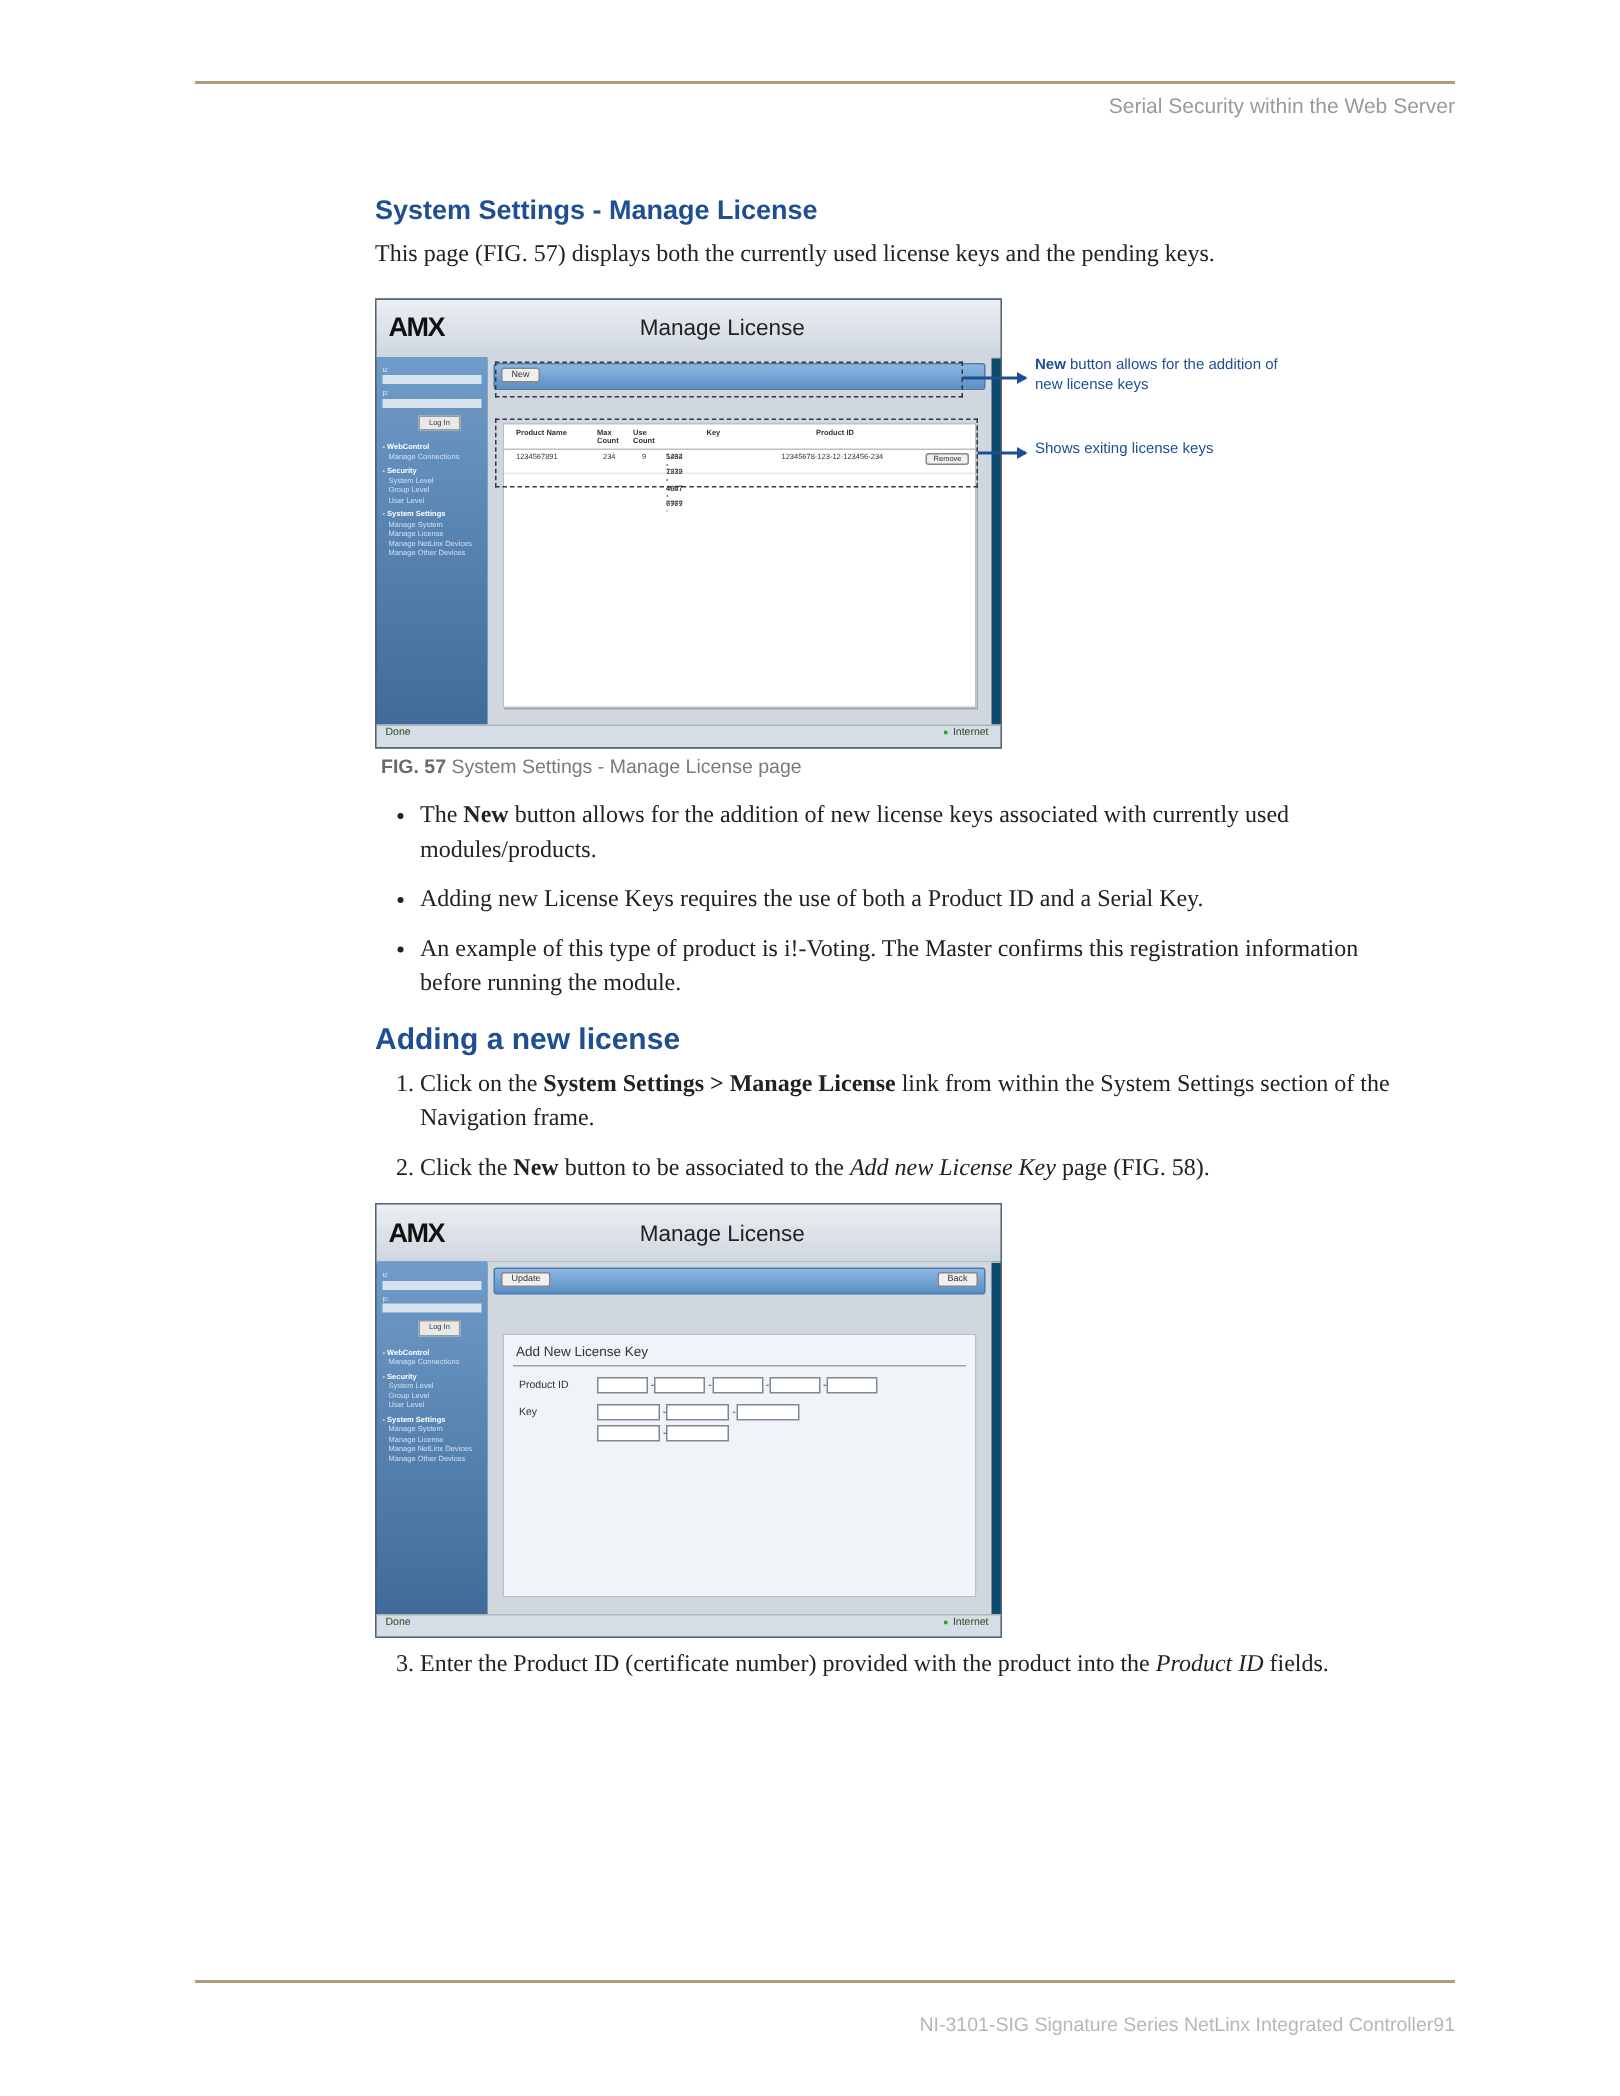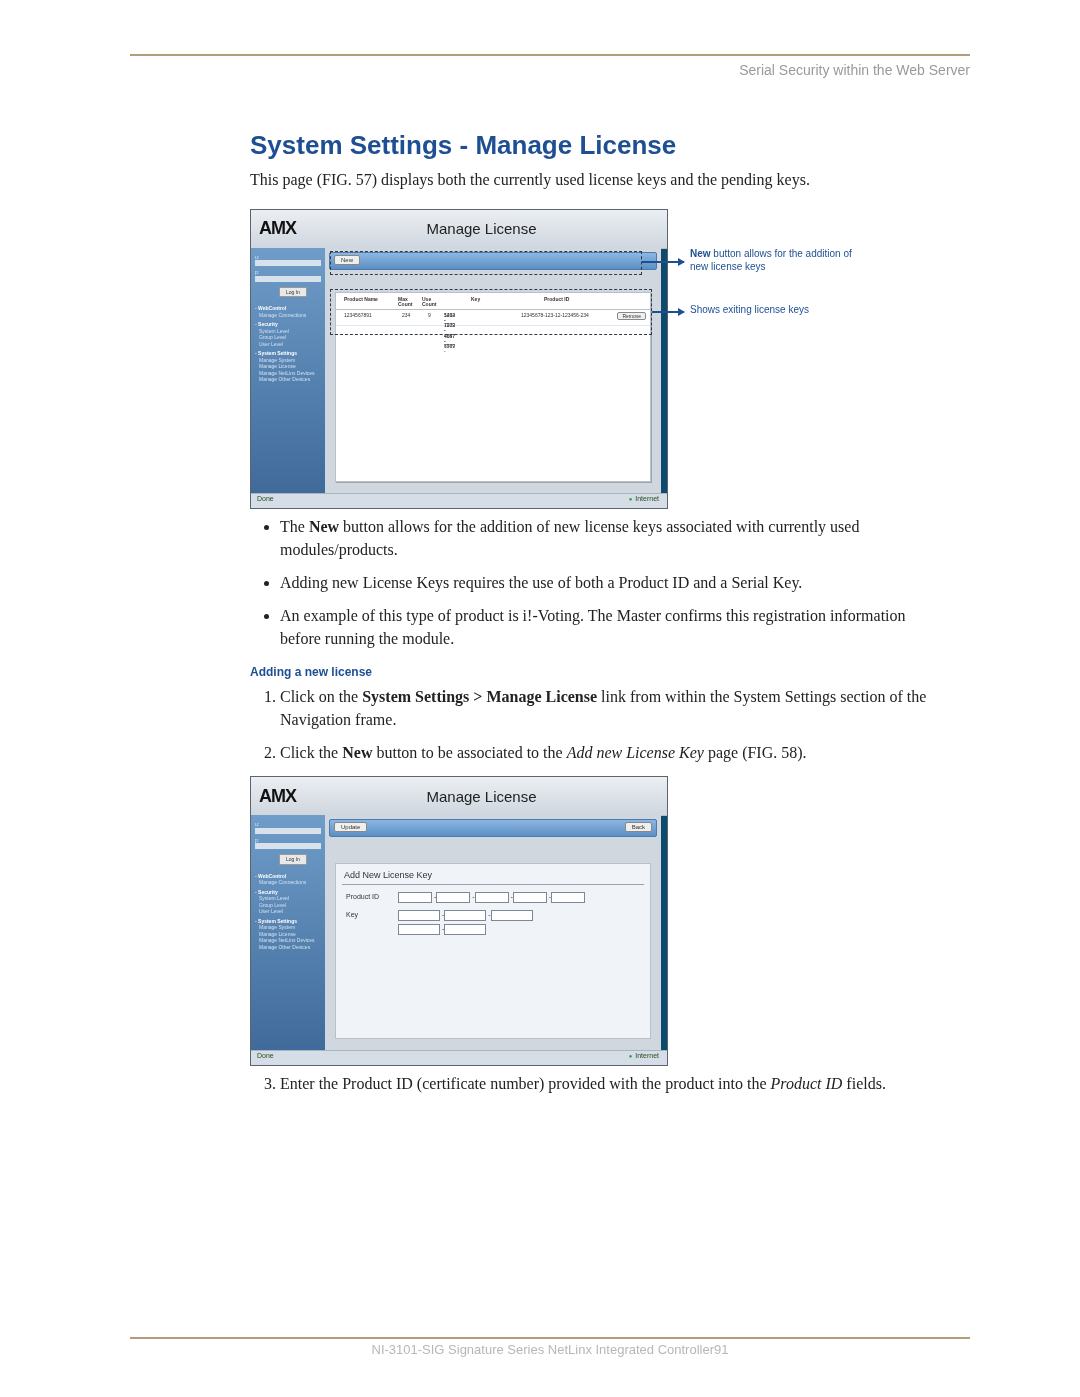--- a/index.html
+++ b/index.html
@@ -33,21 +33,21 @@
     color: #9a9a9a;
   }
   .content {
     margin-top: 80px;
     margin-left: 120px;
     width: 700px;
   }
   h1.section-title {
     font-family: Arial, Helvetica, sans-serif;
     font-weight: bold;
-    font-size: 26px;
+    font-size: 18px;
     color: #1e4f93;
     margin: 0 0 8px 0;
   }
   p.intro {
     font-size: 16px;
     margin: 6px 0 18px 0;
     line-height: 1.35;
   }
   .figwrap {
     margin: 0 0 6px 0;
@@ -64,21 +64,21 @@
     padding: 0;
   }
   ul.bullets li {
     font-size: 16px;
     line-height: 1.45;
     margin-bottom: 10px;
   }
   h3.subhead {
     font-family: Arial, Helvetica, sans-serif;
     font-weight: bold;
-    font-size: 12px;
+    font-size: 20px;
     color: #1e4f93;
     margin: 10px 0 6px 0;
   }
   ol.steps {
     margin: 0 0 12px 10px;
     padding-left: 20px;
     font-family: Liberation Serif, serif;
   }
   ol.steps li {
     font-size: 16px;
@@ -287,26 +287,26 @@
     background:#fff;
     border:1px solid #7c8894;
     height:9px;
     vertical-align:middle;
   }
   
   .page-footer {
     position:absolute;
     left:130px; right:110px; bottom:40px;
     border-top:2px solid #b39c7b;
-    padding-top:3px;
+    padding-top:20px;
     font-family: Arial, Helvetica, sans-serif;
     font-size:13px;
     color:#b7b7b7;
     display:flex;
-    justify-content:center;
+    justify-content:flex-end;
   }
 </style>
 </head>
 <body>
 
 <div class="page">
   <div class="top-rule"></div>
   <div class="running-head">Serial Security within the Web Server</div>
 
   <div class="content">
@@ -376,20 +376,23 @@
         <div class="dashbox" style="left:80px; top:42px; width:310px; height:22px;"></div>
         <div class="dashbox" style="left:80px; top:80px; width:320px; height:44px;"></div>
 
         <div class="arrow" style="left:392px; top:52px; width:42px;"></div>
         <div class="callout" style="left:440px; top:38px;">
           <span class="b">New</span><span> button allows for the addition of new license keys</span>
         </div>
         <div class="arrow" style="left:402px; top:102px; width:32px;"></div>
         <div class="callout" style="left:440px; top:94px;">Shows exiting license keys</div>
       </div>
+      <figcaption>
+        <b>FIG. 57</b><span>  System Settings - Manage License page</span>
+      </figcaption>
     </figure>
 
     <ul class="bullets">
       <li>
         <span>The </span><span class="b">New</span><span> button allows for the addition of new license keys associated with currently used modules/products.</span>
       </li>
       <li>Adding new License Keys requires the use of both a Product ID and a Serial Key.</li>
       <li>An example of this type of product is i!-Voting. The Master confirms this registration information before running the module.</li>
     </ul>
 

